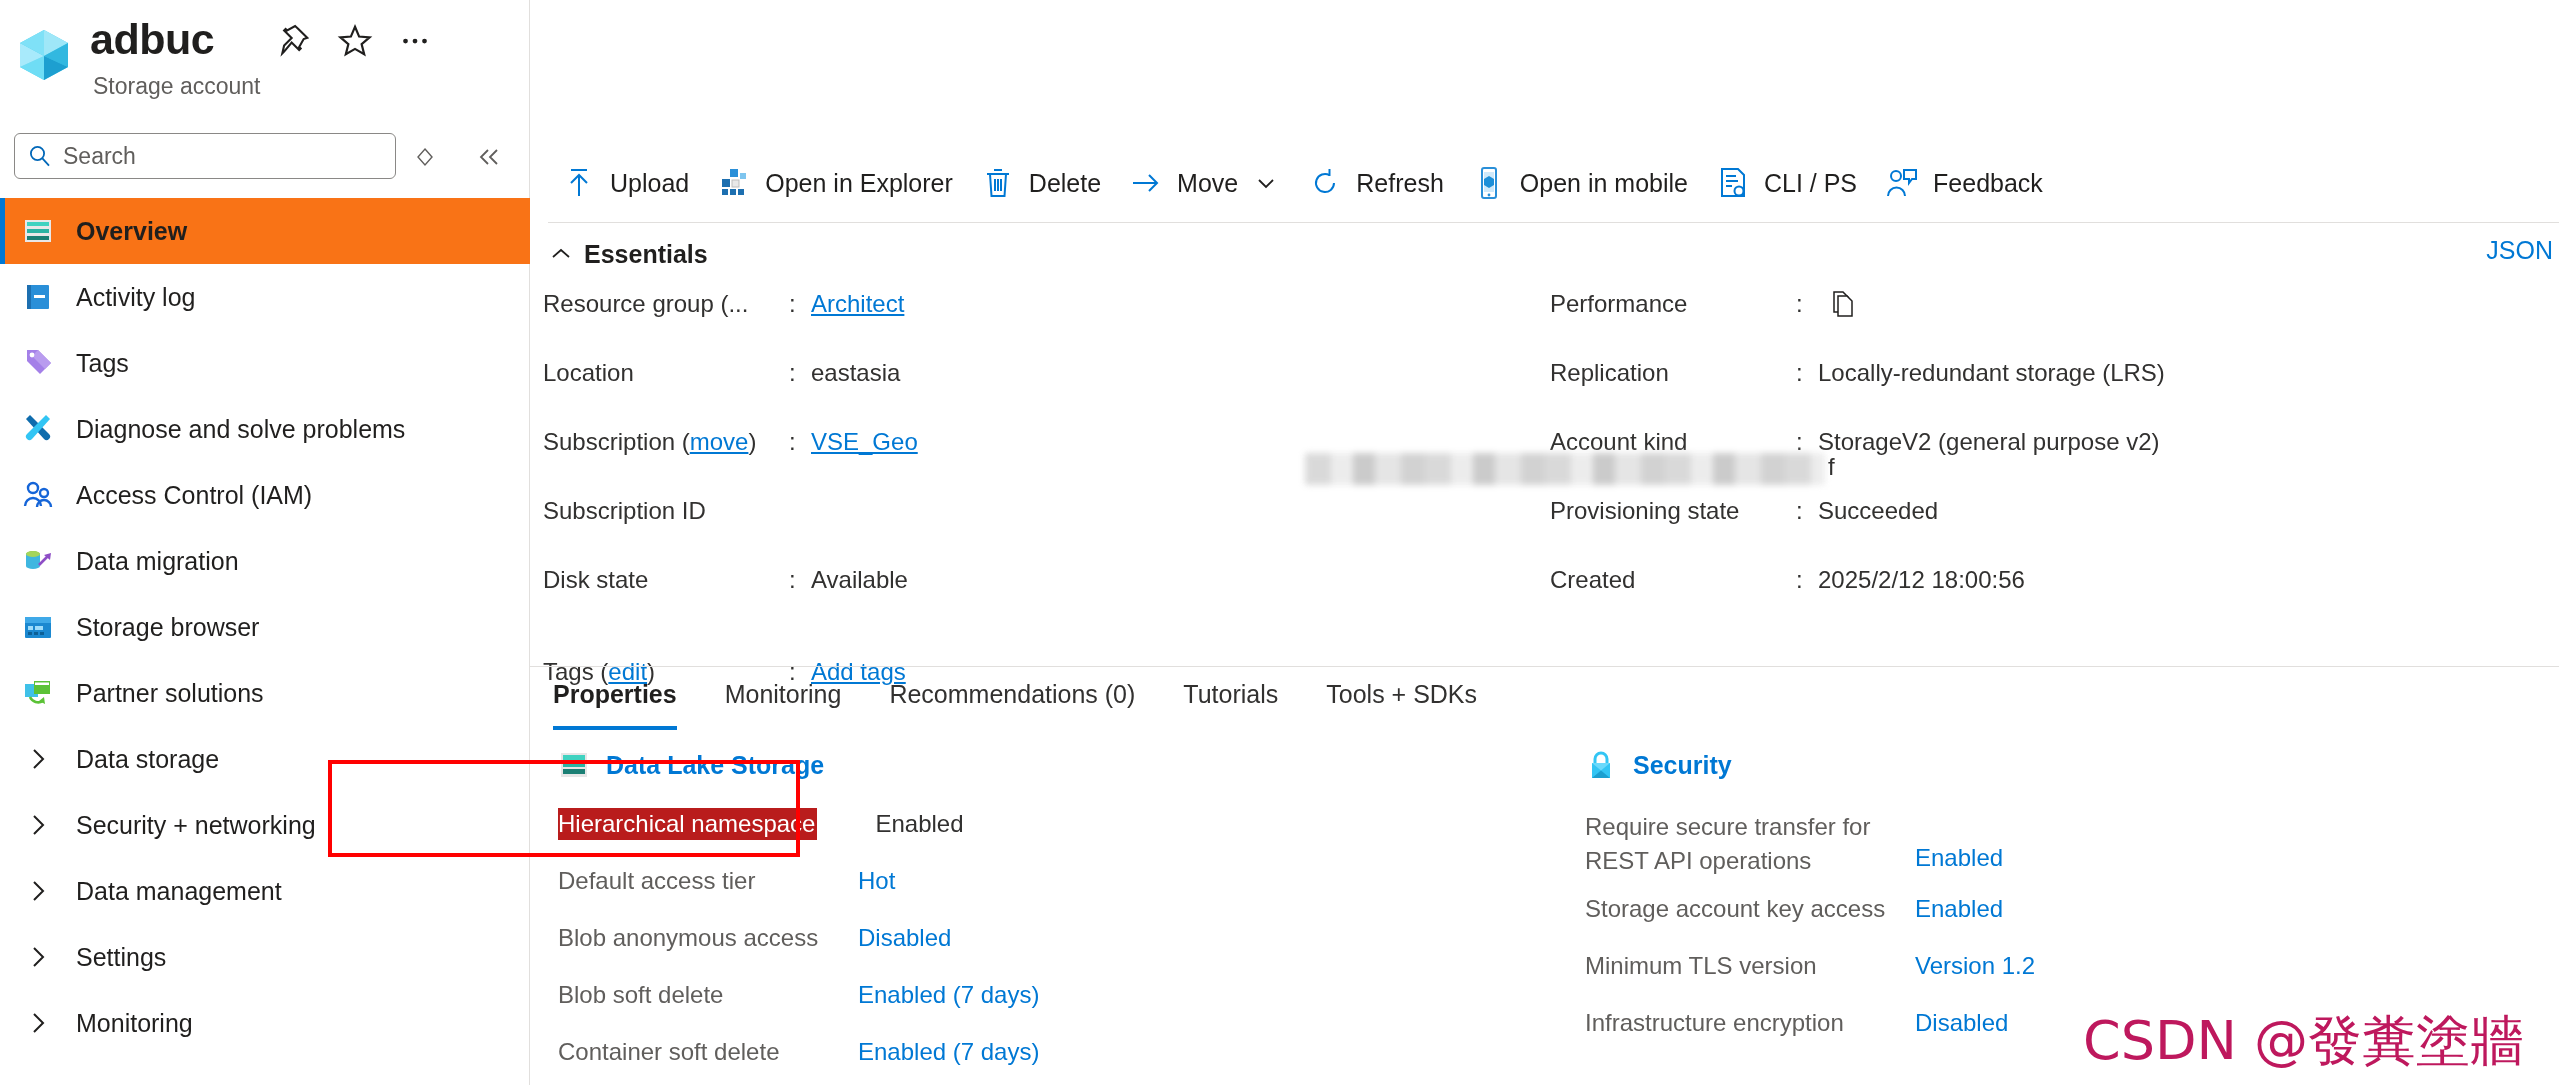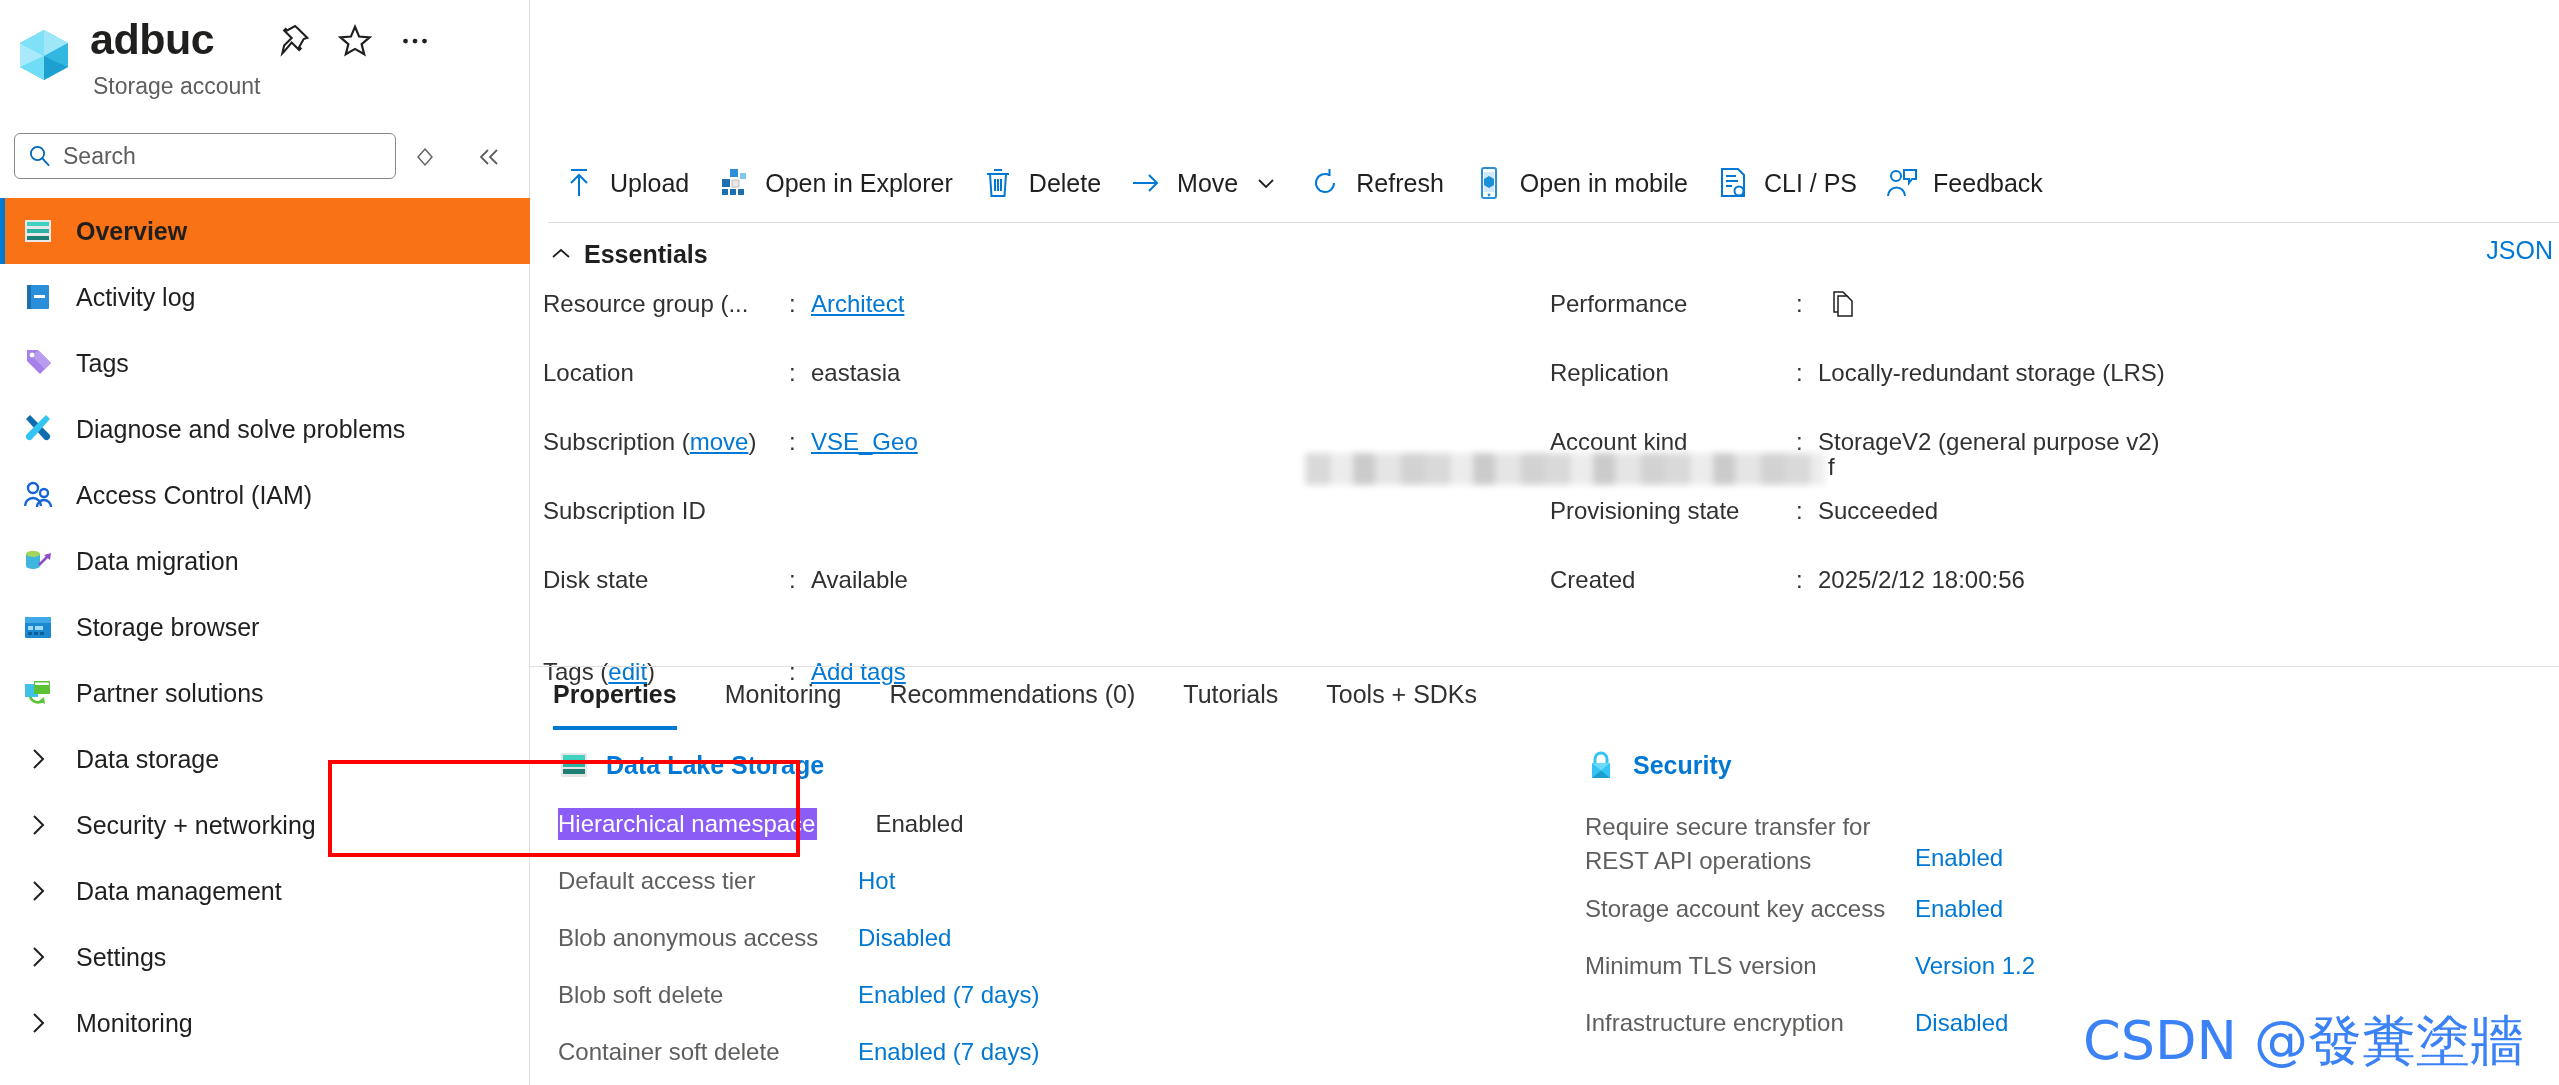--- a/index.html
+++ b/index.html
@@ -278,41 +278,41 @@
   }
   .panel-left .prop-name  { width: 300px; flex: 0 0 300px; }
   .panel-right .prop-name { width: 330px; flex: 0 0 330px; }
   .prop-val {
     font-size: 24px; color: #0078d4;
     cursor: pointer; padding-top: 2px;
     white-space: nowrap;
   }
   .prop-val.plain { color: #323130; cursor: default; }
   .prop-name.selected-text {
-    background: #8b5cf6; color: #ffffff;
+    background: #b91c1c; color: #ffffff;
     display: inline-block; width: auto; flex: 0 0 auto;
     min-width: 0; padding: 2px 2px 2px 0;
   }
 
   
   #highlight-rect {
     position: absolute;
     left: 328px; top: 760px;
     width: 472px; height: 97px;
     border: 4px solid #ff0000;
     pointer-events: none;
     z-index: 6;
   }
 
   
   #watermark {
     position: absolute;
     left: 2083px; top: 1005px;
     font-size: 54px;
-    color: #3b82f6;
+    color: #be185d;
     white-space: nowrap;
     font-family: "DejaVu Sans", sans-serif;
     z-index: 5;
     pointer-events: none;
   }
 </style>
 </head>
 <body>
 
 <div id="app">

